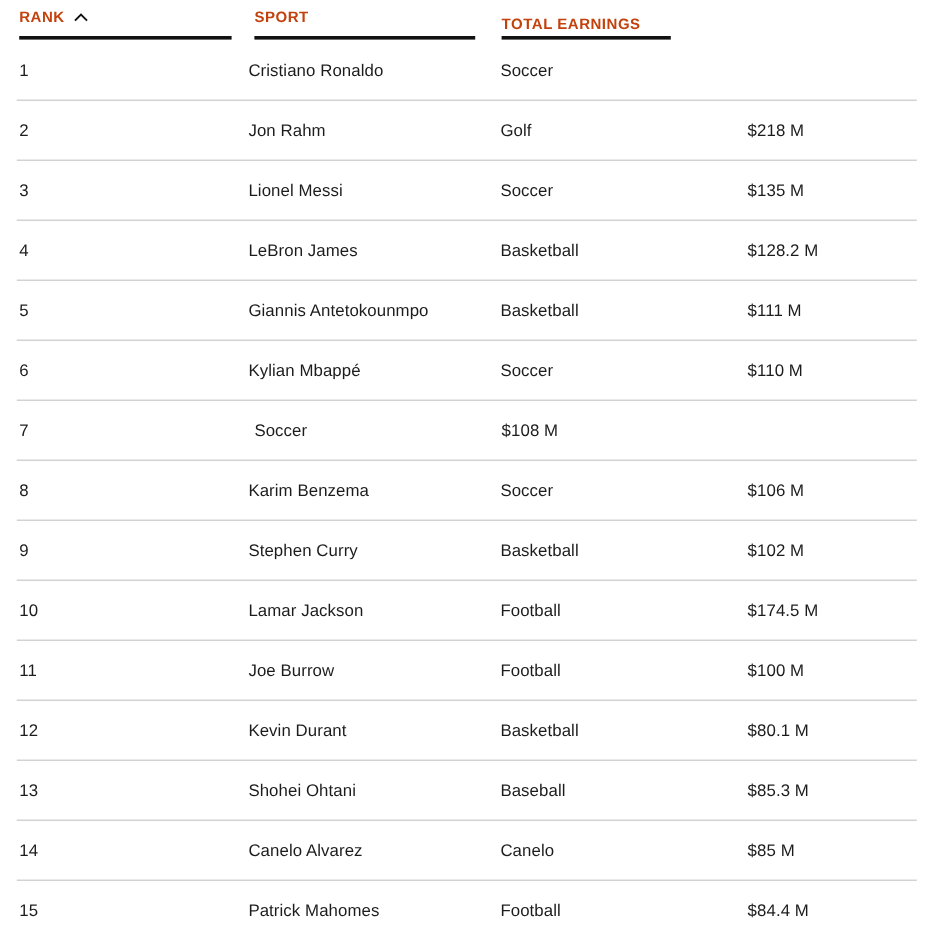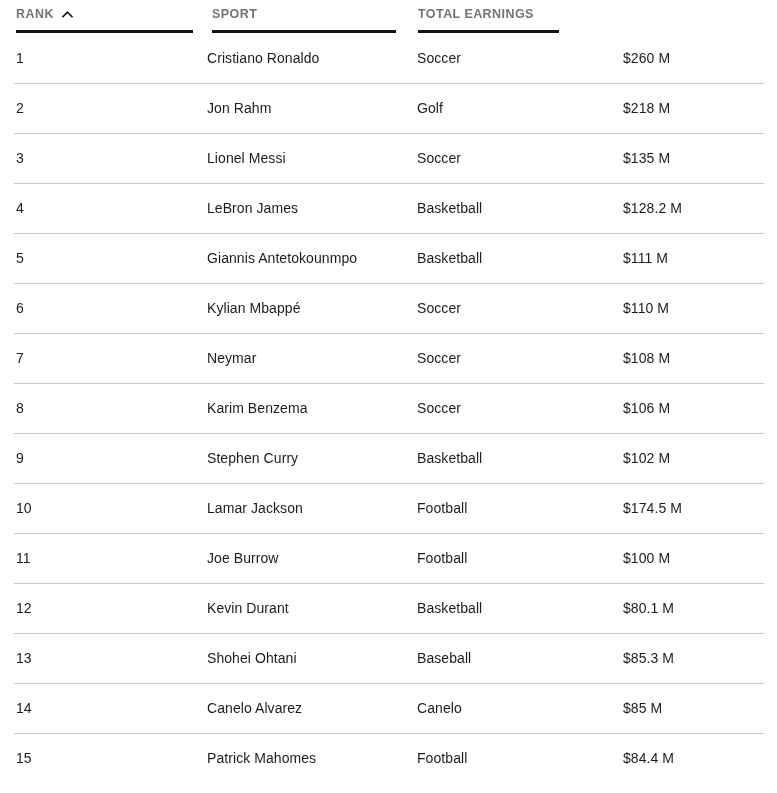--- a/index.html
+++ b/index.html
@@ -29,21 +29,21 @@
   }
   .th {
     box-sizing: border-box;
     position: relative;
     height: 33px;
     padding-top: 7px;
     font-size: 12.5px;
     font-weight: bold;
     letter-spacing: 0.035em;
     text-transform: uppercase;
-    color: #737373;
+    color: #c2410c;
     white-space: nowrap;
     display: flex;
     align-items: flex-start;
   }
   
   .th::after {
     content: "";
     position: absolute;
     left: 0;
     right: 8px;
@@ -51,21 +51,21 @@
     height: 3px;
     background: #121212;
   }
 
   .th-rank      { width: 203px; padding-left: 16px; }
   .th-rank::after   { left: 16px; right: 10px; }
   .th-name      { width: 205px; padding-left: 4px; }
   .th-name::after   { left: 4px;  right: 10px; }
   .th-sport     { width: 203px; padding-left: 9px; }
   .th-sport::after  { left: 9px;  right: 10px; }
-  .th-earnings  { width: 166px; padding-left: 12px; }
+  .th-earnings  { width: 166px; padding-left: 12px; align-items: center; }
   .th-earnings::after { left: 12px; right: 13px; }
 
   .th-label { display: inline-block; }
 
   .sort-icon {
     display: inline-block;
     width: 13px;
     height: 13px;
     margin-left: 7px;
     position: relative;
@@ -130,21 +130,20 @@
     <div class="th th-earnings">
       <span class="th-label">TOTAL EARNINGS</span>
     </div>
   </div>
 
   <div class="tbody" id="tbody">
       <div class="trow">
         <div class="td td-rank">1</div>
         <div class="td td-name">Cristiano Ronaldo</div>
         <div class="td td-sport">Soccer</div>
-        <div class="td td-earnings">$260 M</div>
       </div>
       <div class="trow">
         <div class="td td-rank">2</div>
         <div class="td td-name">Jon Rahm</div>
         <div class="td td-sport">Golf</div>
         <div class="td td-earnings">$218 M</div>
       </div>
       <div class="trow">
         <div class="td td-rank">3</div>
         <div class="td td-name">Lionel Messi</div>
@@ -164,21 +163,20 @@
         <div class="td td-earnings">$111 M</div>
       </div>
       <div class="trow">
         <div class="td td-rank">6</div>
         <div class="td td-name">Kylian Mbappé</div>
         <div class="td td-sport">Soccer</div>
         <div class="td td-earnings">$110 M</div>
       </div>
       <div class="trow">
         <div class="td td-rank">7</div>
-        <div class="td td-name">Neymar</div>
         <div class="td td-sport">Soccer</div>
         <div class="td td-earnings">$108 M</div>
       </div>
       <div class="trow">
         <div class="td td-rank">8</div>
         <div class="td td-name">Karim Benzema</div>
         <div class="td td-sport">Soccer</div>
         <div class="td td-earnings">$106 M</div>
       </div>
       <div class="trow">

